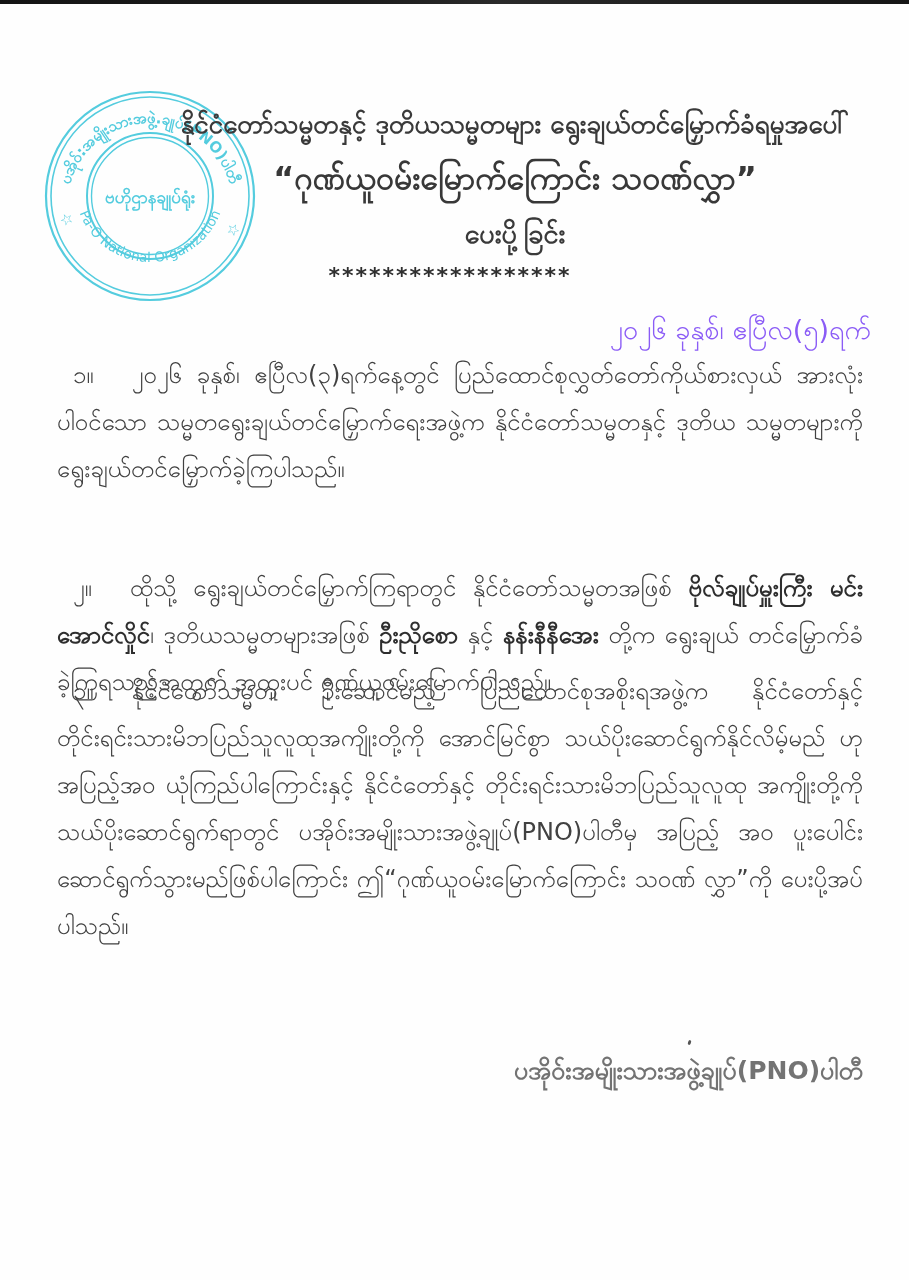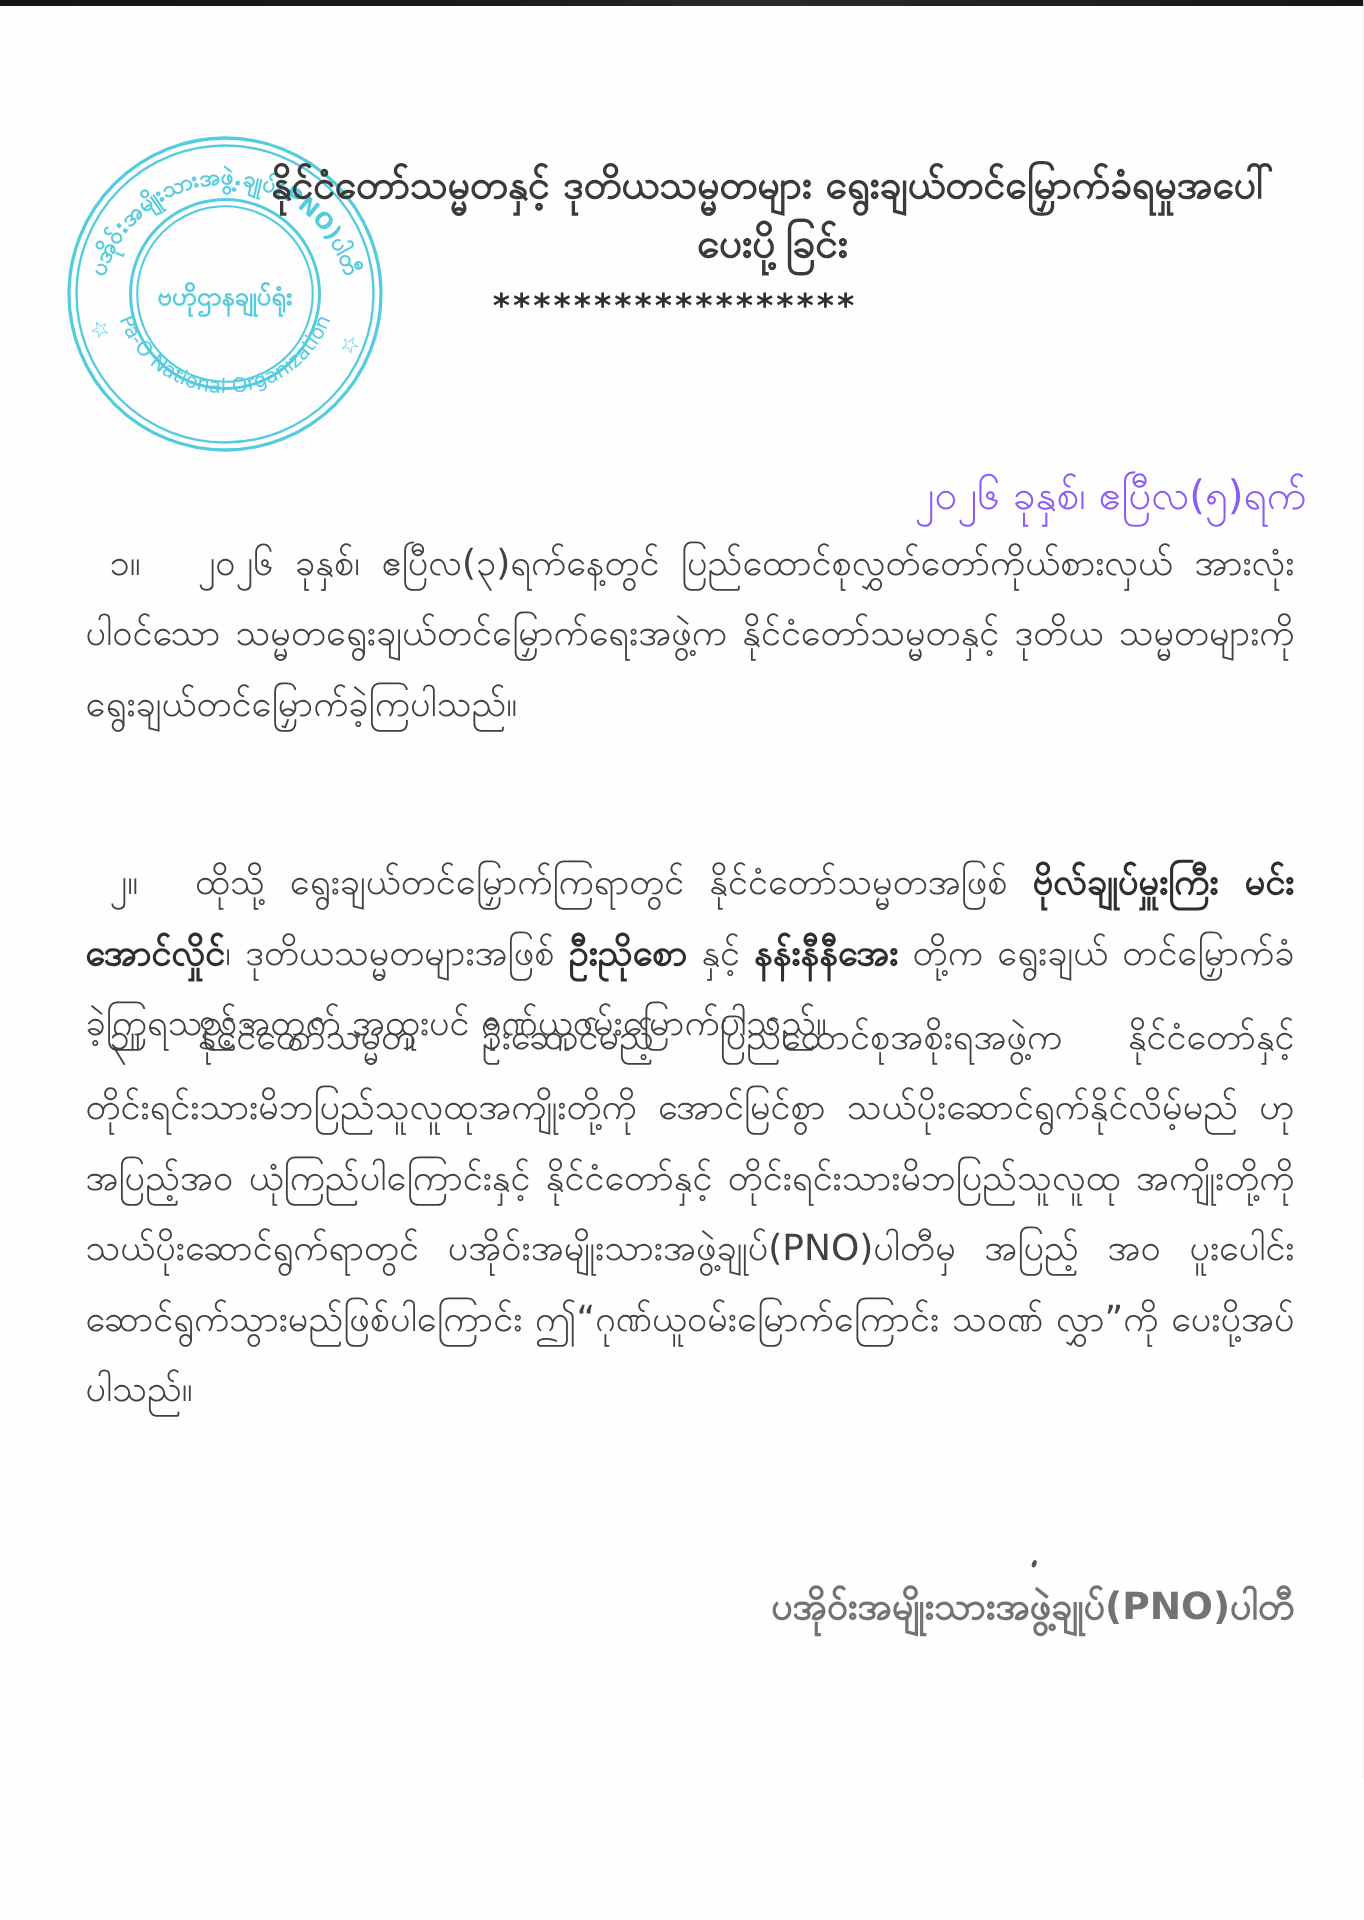--- a/index.html
+++ b/index.html
@@ -53,20 +53,21 @@
     font-size: 32px;
     font-weight: bold;
     color: #383838;
     margin-top: 12px;
     line-height: 1.4;
   }
   .title-line3 {
     font-size: 27px;
     font-weight: bold;
     color: #3a3a3a;
+    margin-top: 14px;
     line-height: 1.4;
   }
   .separator {
     font-size: 22px;
     font-weight: bold;
     letter-spacing: 2px;
     color: #2f2f2f;
     margin-top: 10px;
     margin-left: -130px; 
   }
@@ -146,20 +147,21 @@
         <textPath href="#arc-bottom" startOffset="50%" text-anchor="middle">Pa-O National Organization</textPath>
       </text>
       <text x="21" y="139" font-size="15" fill="#46c8dc" transform="rotate(-28 21 139)">☆</text>
       <text x="183" y="143" font-size="15" fill="#46c8dc" transform="rotate(28 183 143)">☆</text>
       <text x="108" y="115" font-size="17" font-weight="bold" fill="#46c8dc" text-anchor="middle">ဗဟိုဌာနချုပ်ရုံး</text>
     </svg>
   </div>
 
   <div class="header">
     <div class="title-line1">နိုင်ငံတော်သမ္မတနှင့် ဒုတိယသမ္မတများ ရွေးချယ်တင်မြှောက်ခံရမှုအပေါ်</div>
+    <div class="title-line2">“ဂုဏ်ယူဝမ်းမြောက်ကြောင်း သဝဏ်လွှာ”</div>
     <div class="title-line3">ပေးပို့ခြင်း</div>
     <div class="separator">******************</div>
   </div>
 
   <div class="date-line">၂၀၂၆ ခုနှစ်၊ ဧပြီလ(၅)ရက်</div>
 
   <div class="body-text para" id="para-1">
     <span class="para-num">၁။</span><span class="num-gap"></span><span class="seg">၂၀၂၆ ခုနှစ်၊ ဧပြီလ(၃)ရက်နေ့တွင် ပြည်ထောင်စုလွှတ်တော်ကိုယ်စားလှယ် အားလုံး ပါဝင်သော သမ္မတရွေးချယ်တင်မြှောက်ရေးအဖွဲ့က နိုင်ငံတော်သမ္မတနှင့် ဒုတိယ သမ္မတများကို ရွေးချယ်တင်မြှောက်ခဲ့ကြပါသည်။</span>
   </div>
 

